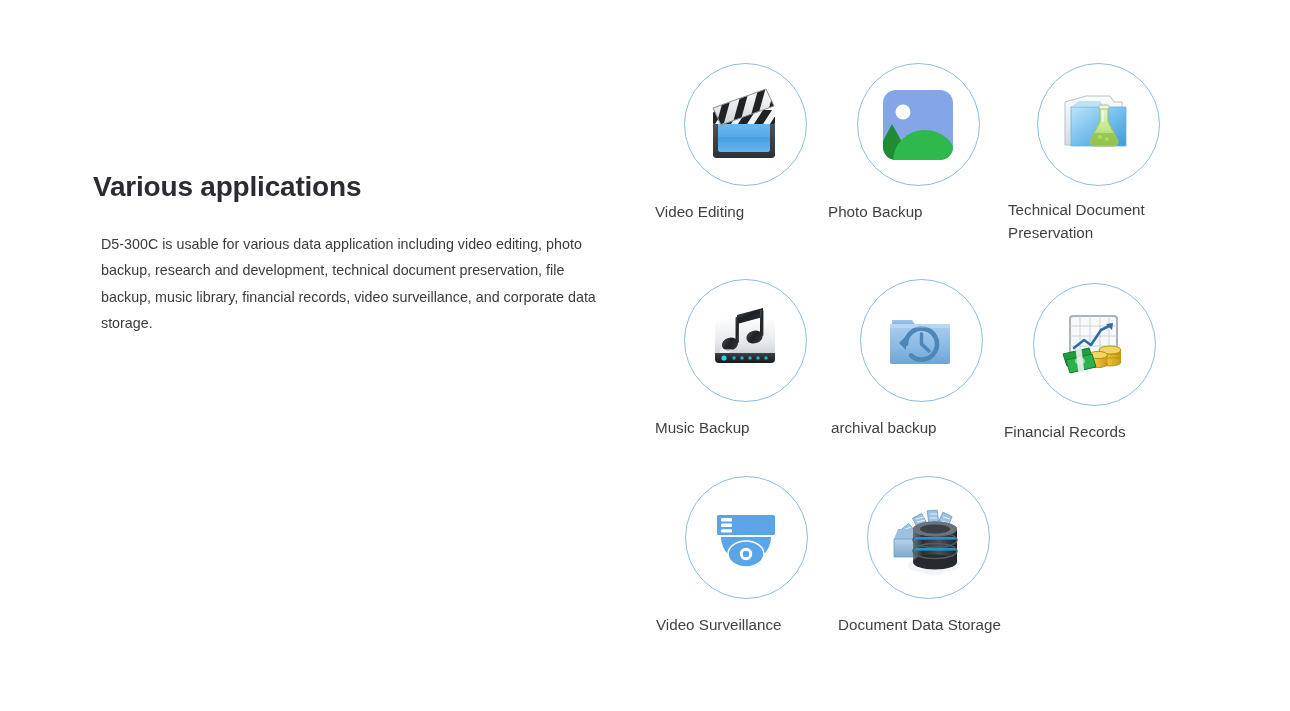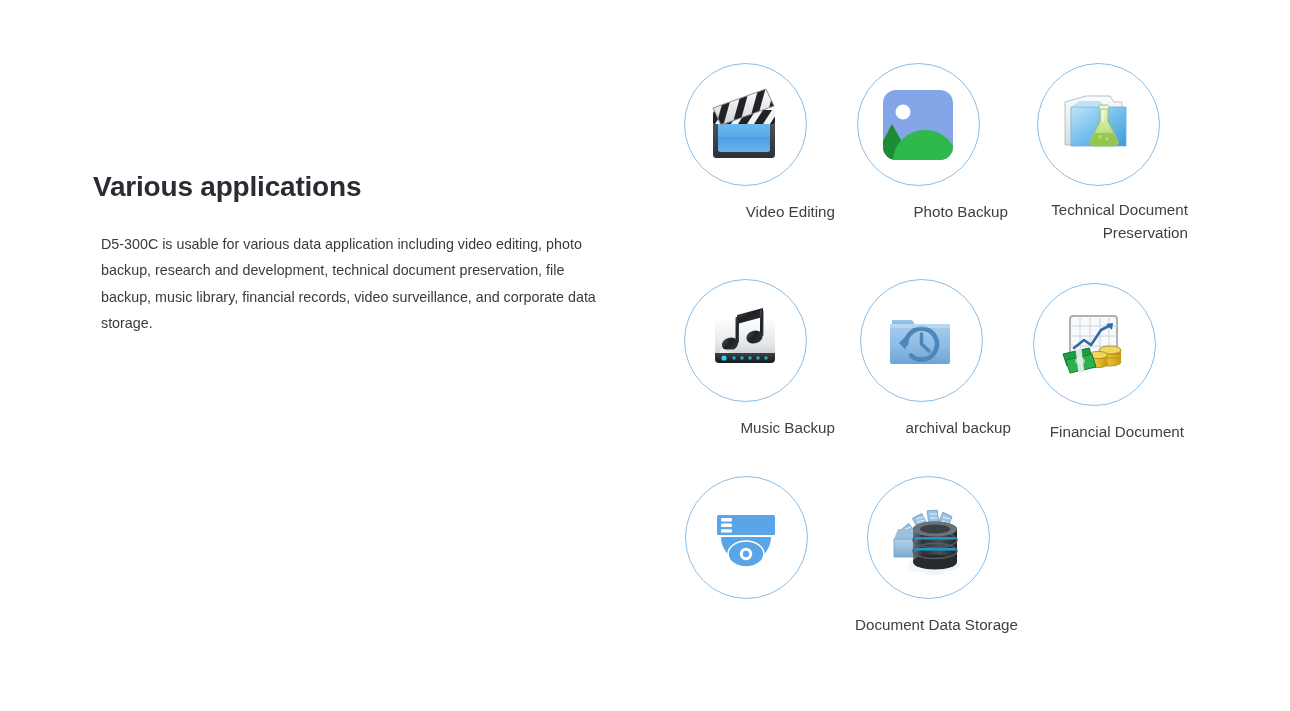--- a/index.html
+++ b/index.html
@@ -43,21 +43,21 @@
   #icon-grid {
     position: absolute;
     left: 640px;
     top: 0;
     width: 650px;
     height: 711px;
   }
   .icon-cell {
     position: absolute;
     width: 180px;
-    text-align: right;
+    text-align: left;
   }
   .icon-circle {
     width: 123px;
     height: 123px;
     border-radius: 50%;
     border: 1px solid #8cbde5;
     margin: 0 auto;
     position: relative;
     background: #ffffff;
     box-sizing: border-box;
@@ -326,21 +326,21 @@
         </g>
 
         <g>
           <path d="M10 50 L36 44 L40 56 L14 62 Z" fill="#1f9c3f" stroke="#137a2d" stroke-width="1"></path>
           <path d="M13 56 L39 50 L43 63 L17 69 Z" fill="#2cb24d" stroke="#137a2d" stroke-width="1"></path>
           <ellipse cx="27" cy="57" rx="5" ry="3.6" fill="#b9e8c3" opacity="0.75"></ellipse>
           <rect x="24" y="45" width="6" height="24" fill="#e9eff0" opacity="0.9" transform="rotate(-7 27 57)"></rect>
         </g>
       </svg>
     </div>
-    <div class="icon-label">Financial Document</div>
+    <div class="icon-label">Financial Records</div>
   </div>
 
   <div class="icon-cell" id="cell-6">
     <div class="icon-circle">
       <svg width="80" height="80" viewBox="0 0 80 80">
 
         <rect x="11" y="17" width="58" height="20" rx="1.5" fill="#5aa4e8"></rect>
         <g fill="#ffffff">
           <rect x="15" y="20" width="11" height="3.4" rx="1.2"></rect>
           <rect x="15" y="25.6" width="11" height="3.4" rx="1.2"></rect>
@@ -349,20 +349,21 @@
         <rect x="11" y="37" width="58" height="2.2" fill="#ffffff"></rect>
 
         <path d="M15 39 A25 25 0 0 0 65 39 Z" fill="#5aa4e8"></path>
 
         <ellipse cx="40" cy="56" rx="18" ry="13" fill="#5aa4e8"></ellipse>
         <ellipse cx="40" cy="56" rx="18" ry="13" fill="none" stroke="#ffffff" stroke-width="1.6"></ellipse>
         <circle cx="40" cy="56" r="6.2" fill="#ffffff"></circle>
         <circle cx="40" cy="56" r="3.2" fill="#5aa4e8"></circle>
       </svg>
     </div>
+    <div class="icon-label">Video Surveillance</div>
   </div>
 
   <div class="icon-cell" id="cell-7">
     <div class="icon-circle">
       <svg width="86" height="86" viewBox="0 0 86 86">
         <defs>
           <linearGradient id="cd-db" x1="0" y1="0" x2="1" y2="0">
             <stop offset="0%" stop-color="#6e757c"></stop>
             <stop offset="22%" stop-color="#2c3035"></stop>
             <stop offset="60%" stop-color="#4a5055"></stop>

